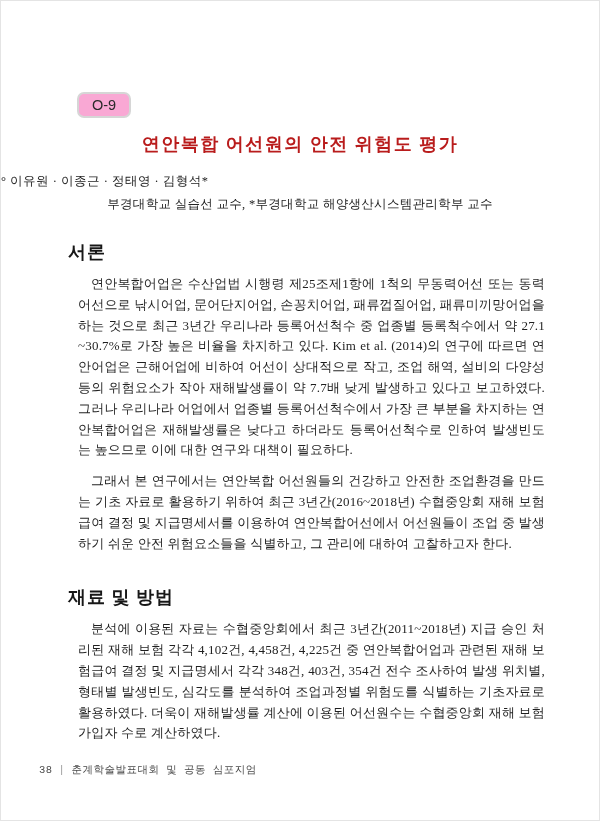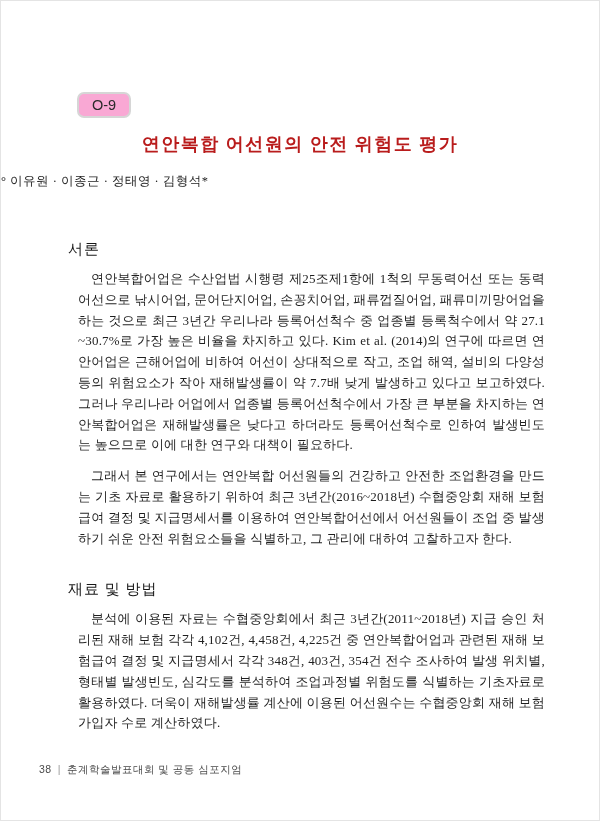--- a/index.html
+++ b/index.html
@@ -62,22 +62,22 @@
     color: #222222;
   }
   .content {
     position: absolute;
     top: 239px;
     left: 67px;
     right: 44px;
   }
   .section-heading {
     margin: 0 0 5px 0;
-    font-size: 15px;
-    font-weight: 400;
+    font-size: 18px;
+    font-weight: 700;
     letter-spacing: 1px;
     color: #171717;
   }
   .body-paragraph {
     margin: 10px;
     font-size: 13px;
     line-height: 20.8px;
     text-align: justify;
     text-indent: 13px;
     letter-spacing: 0.2px;
@@ -87,38 +87,39 @@
   .section-materials {
     margin-top: 31px;
   }
   .footer {
     position: absolute;
     left: 38px;
     top: 762px;
     font-size: 10.5px;
     letter-spacing: 0.5px;
     color: #4a4a4a;
-    font-family: Liberation Sans, sans-serif;
+    font-family: Liberation Mono, monospace;
   }
   .footer .sep {
     color: #9a9a9a;
     margin: 0 6px;
   }
 </style>
 </head>
 <body>
 
 <div class="page">
 
   <div class="badge">O-9</div>
 
   <h1 class="title">연안복합 어선원의 안전 위험도 평가</h1>
 
   <div class="authors">° 이유원 · 이종근 · 정태영 · 김형석*</div>
 
+  <div class="affiliation">부경대학교 실습선 교수, *부경대학교 해양생산시스템관리학부 교수</div>
 
   <div class="content">
 
     <section class="section-intro">
       <h2 class="section-heading">서론</h2>
       <p class="body-paragraph">연안복합어업은 수산업법 시행령 제25조제1항에 1척의 무동력어선 또는 동력어선으로 낚시어업, 문어단지어업, 손꽁치어업, 패류껍질어업, 패류미끼망어업을 하는 것으로 최근 3년간 우리나라 등록어선척수 중 업종별 등록척수에서 약 27.1~30.7%로 가장 높은 비율을 차지하고 있다. Kim et al. (2014)의 연구에 따르면 연안어업은 근해어업에 비하여 어선이 상대적으로 작고, 조업 해역, 설비의 다양성 등의 위험요소가 작아 재해발생률이 약 7.7배 낮게 발생하고 있다고 보고하였다. 그러나 우리나라 어업에서 업종별 등록어선척수에서 가장 큰 부분을 차지하는 연안복합어업은 재해발생률은 낮다고 하더라도 등록어선척수로 인하여 발생빈도는 높으므로 이에 대한 연구와 대책이 필요하다.</p>
       <p class="body-paragraph">그래서 본 연구에서는 연안복합 어선원들의 건강하고 안전한 조업환경을 만드는 기초 자료로 활용하기 위하여 최근 3년간(2016~2018년) 수협중앙회 재해 보험급여 결정 및 지급명세서를 이용하여 연안복합어선에서 어선원들이 조업 중 발생하기 쉬운 안전 위험요소들을 식별하고, 그 관리에 대하여 고찰하고자 한다.</p>
     </section>
 
     <section class="section-materials">

